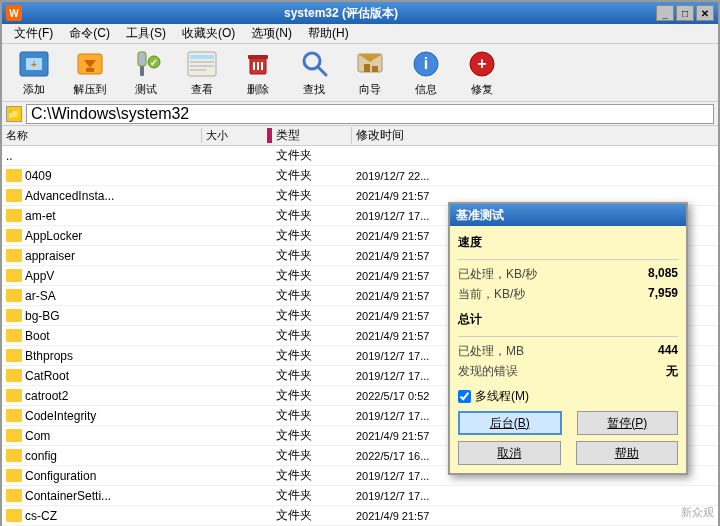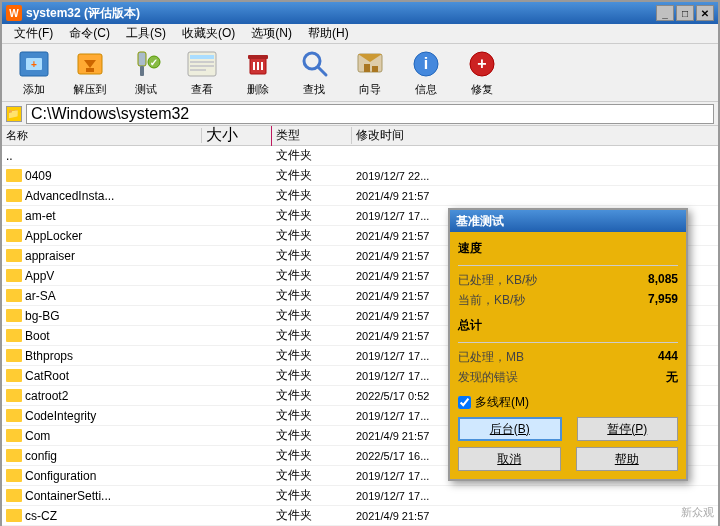--- a/index.html
+++ b/index.html
@@ -38,21 +38,21 @@
       height: 16px;
       margin-right: 4px;
       background: #ff6600;
       border-radius: 2px;
       display: flex;
       align-items: center;
       justify-content: center;
       font-size: 10px;
       color: white;
     }
-    .title-bar-text { flex: 1; }
+    .title-bar-text { flex: 1; text-align: center; }
     .title-bar-controls { display: flex; gap: 2px; }
     .title-btn {
       width: 18px;
       height: 16px;
       background: #c0c0c0;
       border: 1px solid #888;
       display: flex;
       align-items: center;
       justify-content: center;
       font-size: 10px;
@@ -153,21 +153,21 @@
     .col-header {
       display: flex;
       background: #f0f0f0;
       border-bottom: 1px solid #ccc;
       height: 20px;
       align-items: center;
       position: sticky;
       top: 0;
     }
     .col-name { width: 200px; padding-left: 4px; border-right: 1px solid #ccc; font-size: 11px; cursor: pointer; }
-    .col-size { width: 70px; padding-left: 4px; border-right: 1px solid #be185d; font-size: 16px; cursor: pointer; }
+    .col-size { width: 70px; padding-left: 4px; border-right: 5px solid #be185d; font-size: 11px; cursor: pointer; }
     .col-type { width: 80px; padding-left: 4px; border-right: 1px solid #ccc; font-size: 12px; cursor: pointer; }
     .col-date { width: 160px; padding-left: 4px; font-size: 12px; cursor: pointer; }
 
     
     .file-row {
       display: flex;
       height: 20px;
       align-items: center;
       border-bottom: 1px solid #f0f0f0;
       font-size: 12px;
@@ -203,25 +203,24 @@
       background: #ffcc33;
       border-radius: 2px 2px 0 0;
     }
 
     
     .dialog {
       position: absolute;
       top: 200px;
       right: 30px;
       width: 240px;
-      background: #eab308;
+      background: #fef9c3;
       border: 2px solid #999;
       box-shadow: 3px 3px 8px rgba(0,0,0,0.4);
       z-index: 100;
-      margin-top: 6px;
     }
     .dialog-title {
       background: linear-gradient(to bottom, #4a90d9, #2060b0);
       color: white;
       height: 22px;
       display: flex;
       align-items: center;
       padding: 0 6px;
       font-size: 12px;
       font-weight: bold;

